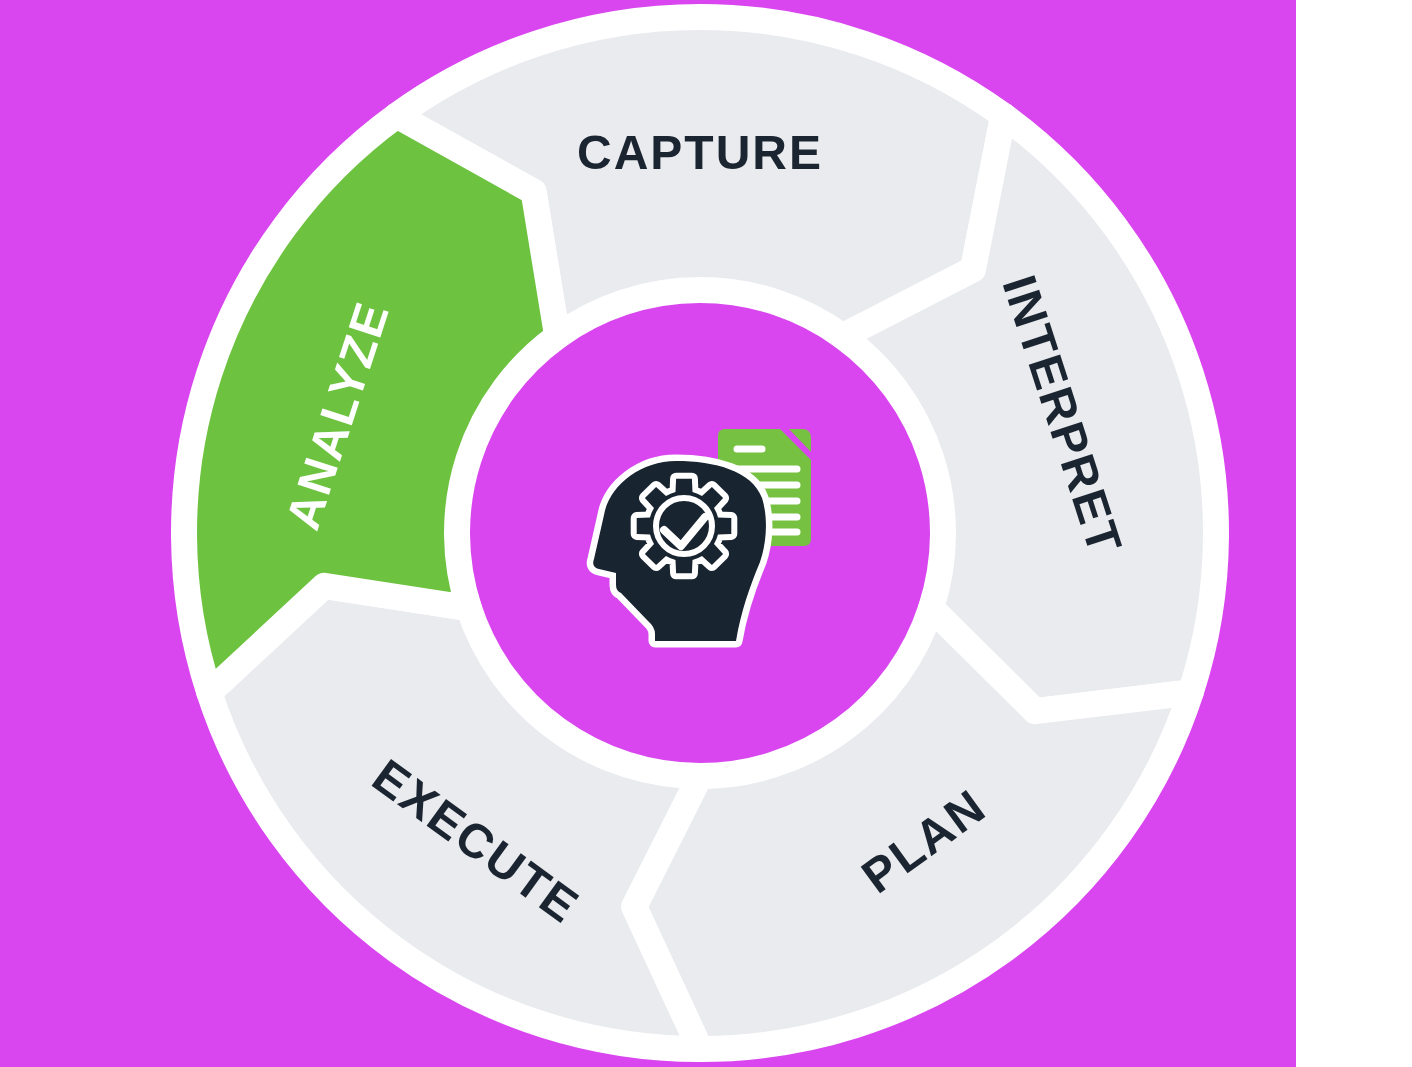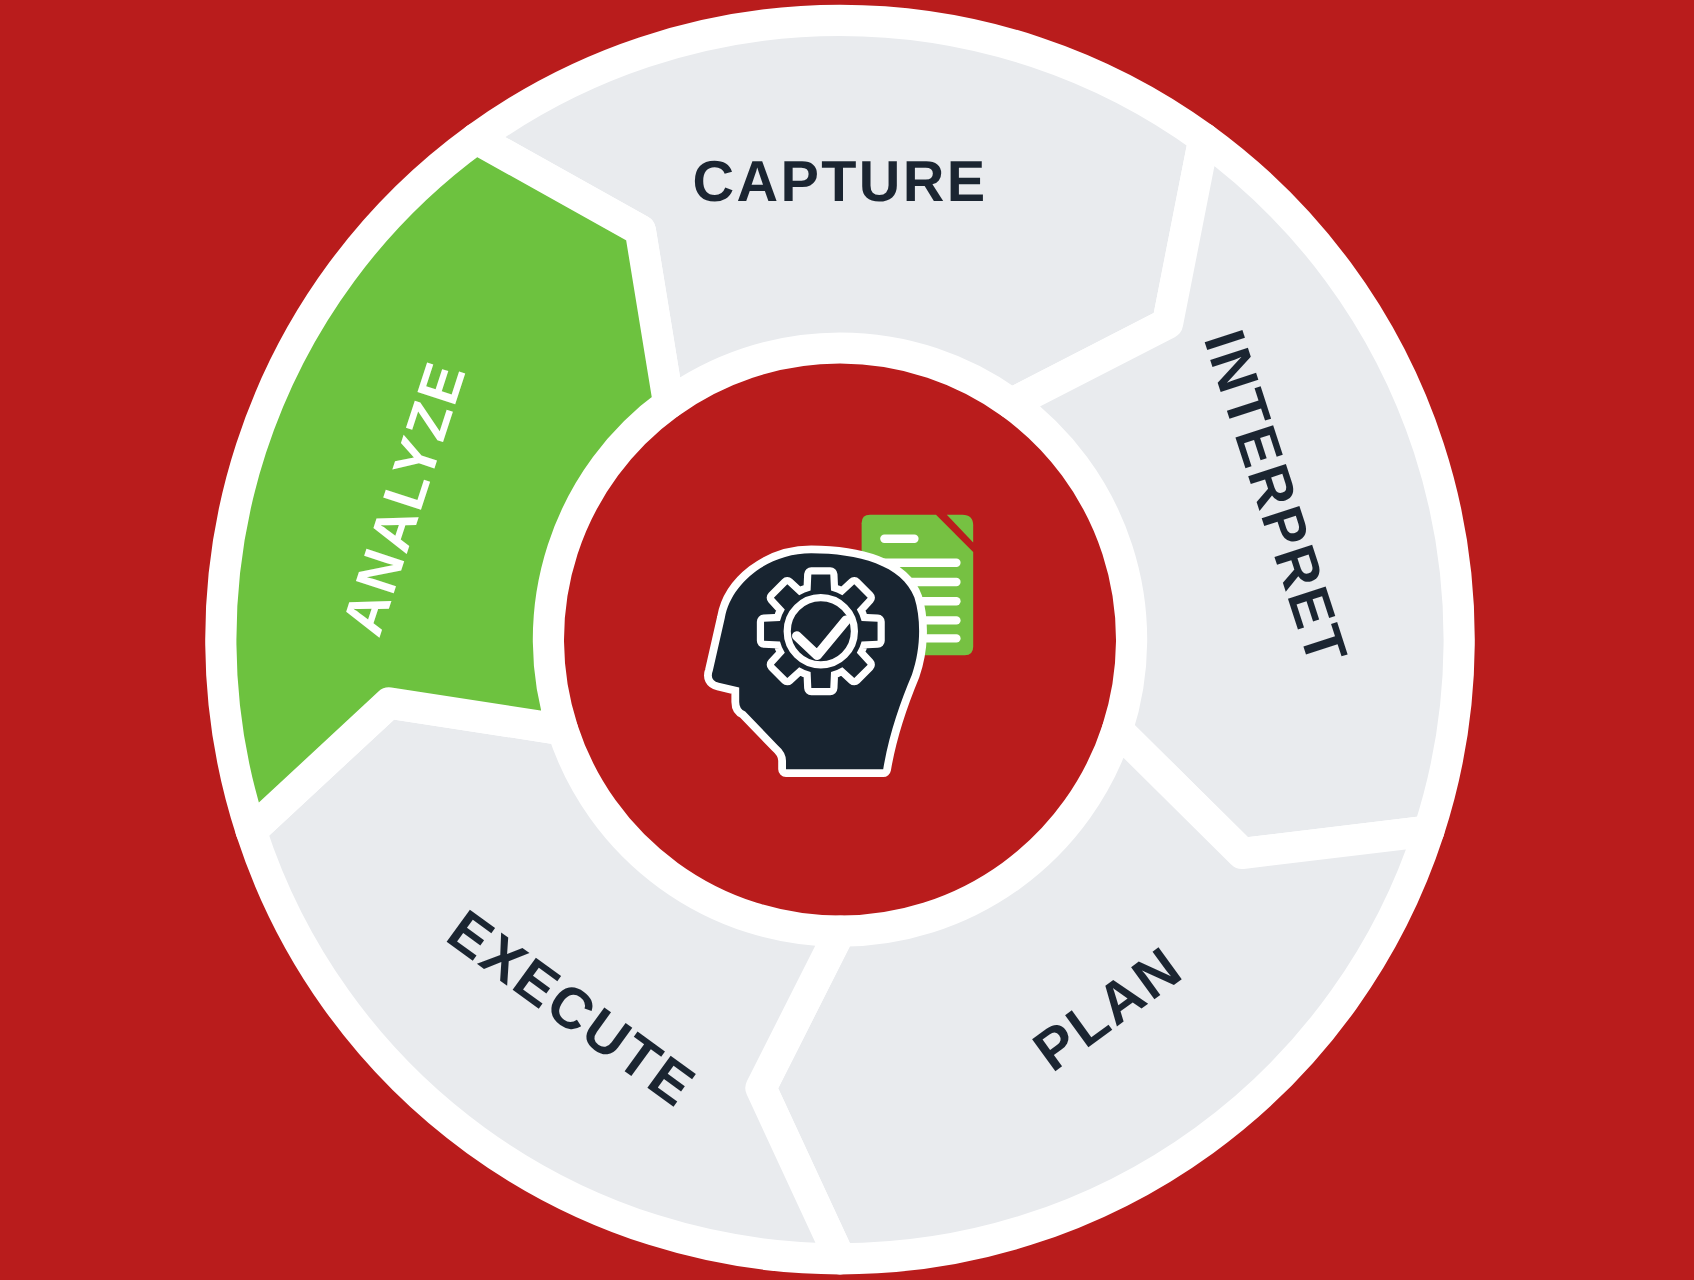--- a/index.html
+++ b/index.html
@@ -5,24 +5,24 @@
   html, body {
     margin: 0;
     padding: 0;
     background: #ffffff;
     width: 1412px;
     height: 1067px;
     overflow: hidden;
     font-family: "Liberation Sans", sans-serif;
   }
   #diagram-canvas {
-    width: 1412px;
+    width: 1296px;
     height: 1067px;
     position: relative;
-    background: #b91c1c;
+    background: #d946ef;
   }
   svg { display: block; width: 1412px; height: 1067px; }
   .seg-label {
     font-family: "Liberation Sans", sans-serif;
     font-weight: 700;
     font-size: 48px;
     letter-spacing: 2px;
   }
   .halo {
     paint-order: stroke;

